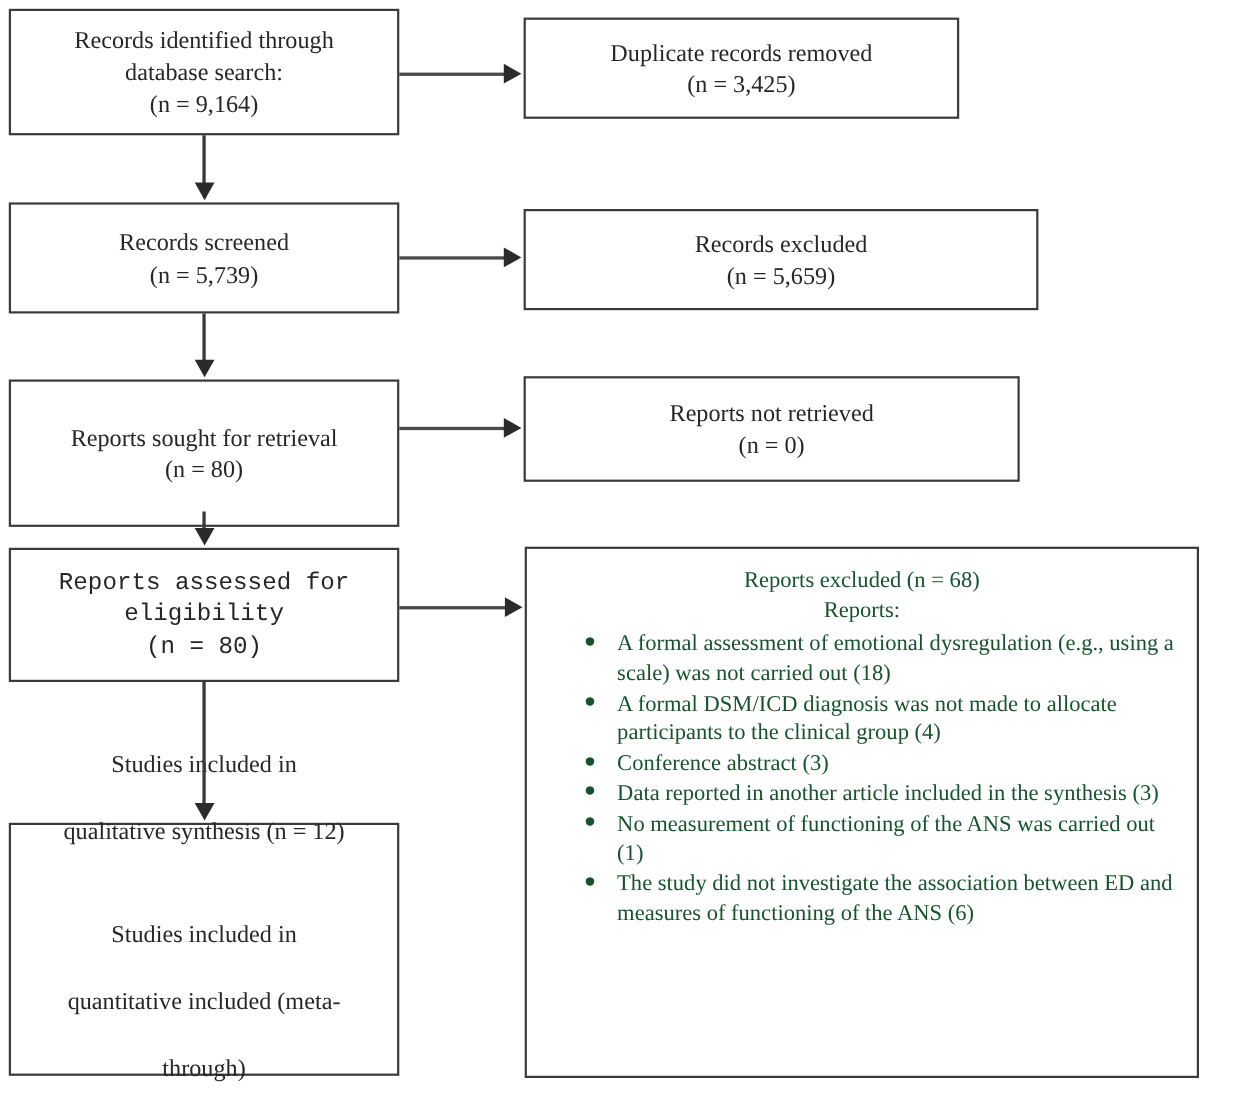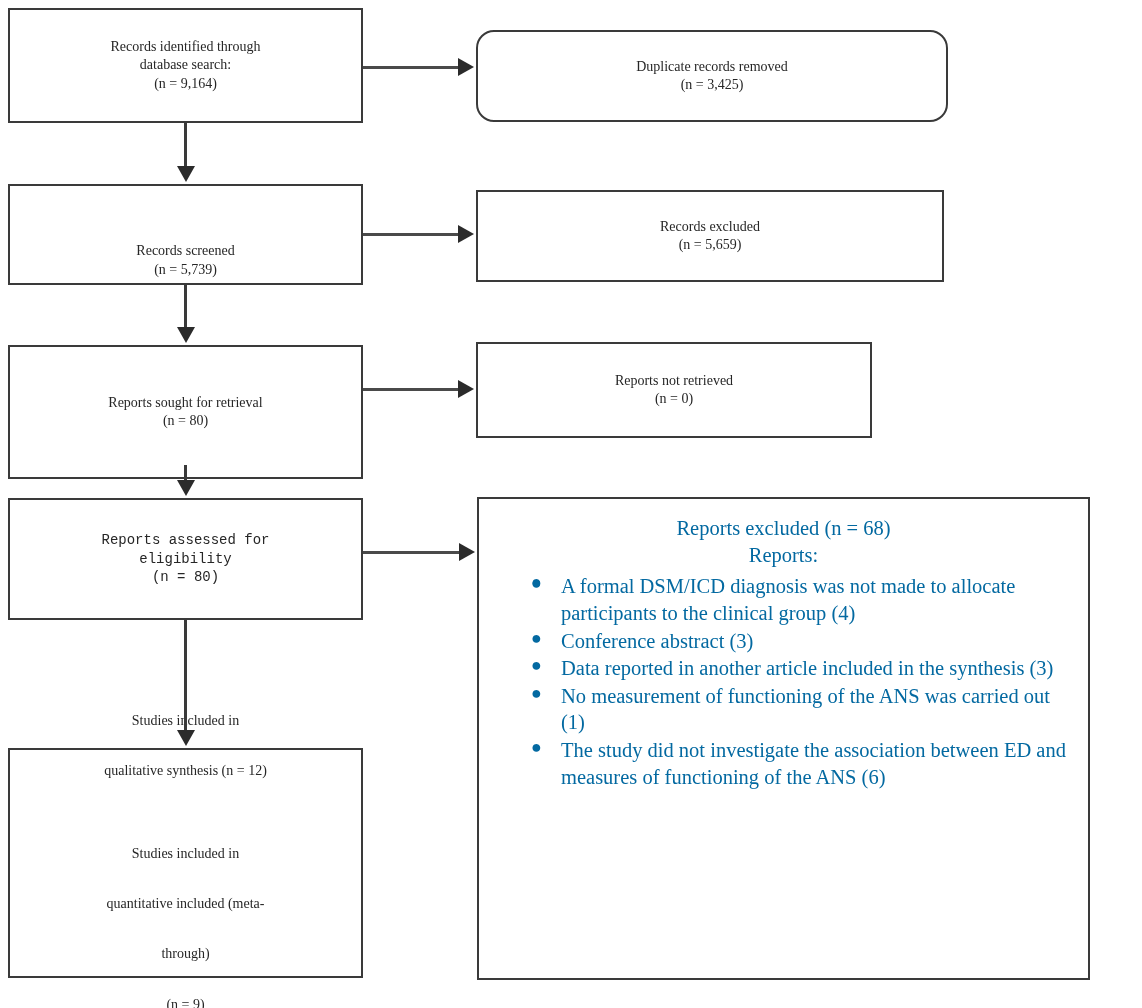--- a/index.html
+++ b/index.html
@@ -22,38 +22,38 @@
   .box {
     position: absolute;
     box-sizing: border-box;
     border: 2.5px solid #3a3a3a;
     background: #ffffff;
     display: flex;
     flex-direction: column;
     align-items: center;
     justify-content: center;
     text-align: center;
-    font-size: 14px;
+    font-size: 22px;
     line-height: 1.32;
     color: #262626;
     padding: 4px 8px;
   }
   .box .line {
     display: block;
     white-space: nowrap;
   }
   
   .reasons-box {
     position: absolute;
     box-sizing: border-box;
     border: 2.5px solid #3a3a3a;
     background: #ffffff;
     font-size: 20.5px;
     line-height: 1.3;
-    color: #0369a1;
+    color: #14532d;
     padding: 16px 16px 10px 16px;
     display: flex;
     flex-direction: column;
   }
   .reasons-head {
     text-align: center;
     display: block;
   }
   .reasons-list {
     list-style: none;
@@ -106,41 +106,41 @@
 <body>
 
 <div id="canvas">
 
   <div class="box" style="left:8px; top:8px; width:355px; height:115px;">
     <span class="line">Records identified through</span>
     <span class="line">database search:</span>
     <span class="line">(n = 9,164)</span>
   </div>
 
-  <div class="box" style="left:476px; top:30px; width:472px; height:92px;border-radius:18px;">
+  <div class="box" style="left:476px; top:16px; width:396px; height:92px;">
     <span class="line">Duplicate records removed</span>
     <span class="line">(n = 3,425)</span>
   </div>
 
-  <div class="box" style="left:8px; top:184px; width:355px; height:101px;justify-content:flex-end;">
+  <div class="box" style="left:8px; top:184px; width:355px; height:101px;">
     <span class="line">Records screened</span>
     <span class="line">(n = 5,739)</span>
   </div>
 
   <div class="box" style="left:476px; top:190px; width:468px; height:92px;">
     <span class="line">Records excluded</span>
     <span class="line">(n = 5,659)</span>
   </div>
 
   <div class="box" style="left:8px; top:345px; width:355px; height:134px;">
     <span class="line">Reports sought for retrieval</span>
     <span class="line">(n = 80)</span>
   </div>
 
-  <div class="box" style="left:476px; top:342px; width:396px; height:96px;">
+  <div class="box" style="left:476px; top:342px; width:451px; height:96px;">
     <span class="line">Reports not retrieved</span>
     <span class="line">(n = 0)</span>
   </div>
 
   <div class="box" style="left:8px; top:498px; width:355px; height:122px;font-family:Liberation Mono, monospace;">
     <span class="line">Reports assessed for</span>
     <span class="line">eligibility</span>
     <span class="line">(n = 80)</span>
   </div>
 
@@ -153,20 +153,21 @@
     <span class="line">through)</span>
     <span class="line">(n = 9)</span>
   </div>
 
   <div class="reasons-box" style="left:477px; top:497px; width:613px; height:483px;">
     <span class="reasons-head">Reports excluded (n = 68)</span>
     <span class="reasons-head">Reports:</span>
     <ul class="reasons-list">
       <li>
         <span class="bullet">●</span>
+        <span>A formal assessment of emotional dysregulation (e.g., using a scale) was not carried out (18)</span>
       </li>
       <li>
         <span class="bullet">●</span>
         <span>A formal DSM/ICD diagnosis was not made to allocate participants to the clinical group (4)</span>
       </li>
       <li>
         <span class="bullet">●</span>
         <span>Conference abstract (3)</span>
       </li>
       <li>

